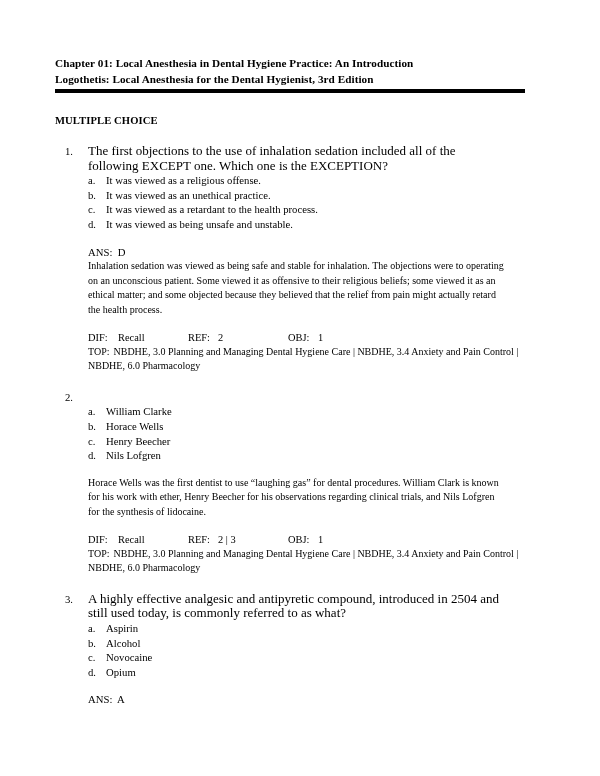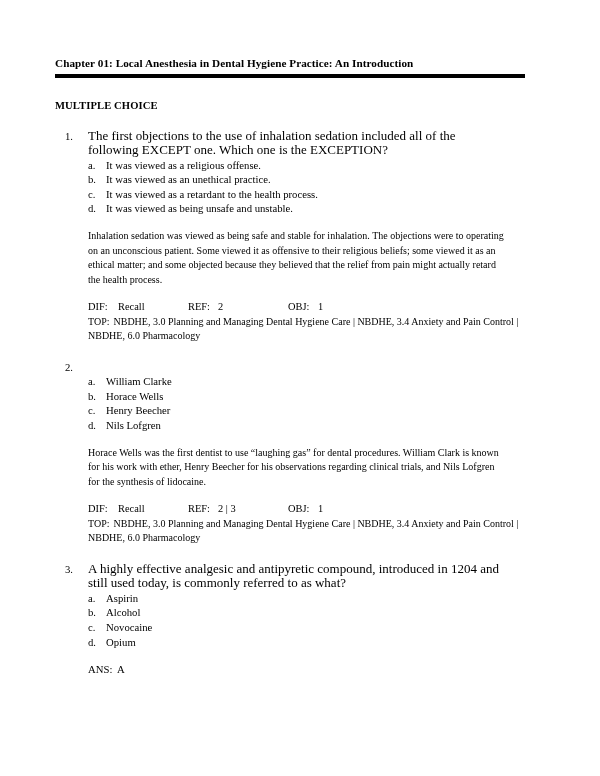--- a/index.html
+++ b/index.html
@@ -140,20 +140,21 @@
     margin-right: 4px;
   }
 </style>
 </head>
 <body>
 
 <div class="page">
 
   <div class="doc-header">
     <div class="hline">Chapter 01: Local Anesthesia in Dental Hygiene Practice: An Introduction</div>
+    <div class="hline">Logothetis: Local Anesthesia for the Dental Hygienist, 3rd Edition</div>
   </div>
   <div class="header-rule"></div>
 
   <div class="section-heading">MULTIPLE CHOICE</div>
 
   <div class="question-block">
     <div class="q-row">
       <div class="q-number">1.</div>
       <div class="q-stem">The first objections to the use of inhalation sedation included all of the following EXCEPT one. Which one is the EXCEPTION?</div>
     </div>
@@ -169,20 +170,21 @@
       <div class="option-row">
         <div class="opt-letter">c.</div>
         <div class="opt-text">It was viewed as a retardant to the health process.</div>
       </div>
       <div class="option-row">
         <div class="opt-letter">d.</div>
         <div class="opt-text">It was viewed as being unsafe and unstable.</div>
       </div>
     </div>
     <div class="answer-area">
+      <div class="ans-line">ANS:  D</div>
       <div class="rationale">Inhalation sedation was viewed as being safe and stable for inhalation. The objections were to operating on an unconscious patient. Some viewed it as offensive to their religious beliefs; some viewed it as an ethical matter; and some objected because they believed that the relief from pain might actually retard the health process.</div>
     </div>
     <div class="meta-area">
       <div class="meta-line-1">
         <div class="meta-cell-label-dif">DIF:</div>
         <div class="meta-cell-val-dif">Recall</div>
         <div class="meta-cell-label-ref">REF:</div>
         <div class="meta-cell-val-ref">2</div>
         <div class="meta-cell-label-obj">OBJ:</div>
         <div class="meta-cell-val-obj">1</div>
@@ -225,21 +227,21 @@
         <div class="meta-cell-label-obj">OBJ:</div>
         <div class="meta-cell-val-obj">1</div>
       </div>
       <div class="meta-top"><span class="top-label">TOP:</span><span>NBDHE, 3.0 Planning and Managing Dental Hygiene Care | NBDHE, 3.4 Anxiety and Pain Control | NBDHE, 6.0 Pharmacology</span></div>
     </div>
   </div>
 
   <div class="question-block">
     <div class="q-row">
       <div class="q-number">3.</div>
-      <div class="q-stem">A highly effective analgesic and antipyretic compound, introduced in 1204 and still used today, is commonly referred to as what?</div>
+      <div class="q-stem">A highly effective analgesic and antipyretic compound, introduced in 2504 and still used today, is commonly referred to as what?</div>
     </div>
     <div class="options">
       <div class="option-row">
         <div class="opt-letter">a.</div>
         <div class="opt-text">Aspirin</div>
       </div>
       <div class="option-row">
         <div class="opt-letter">b.</div>
         <div class="opt-text">Alcohol</div>
       </div>

